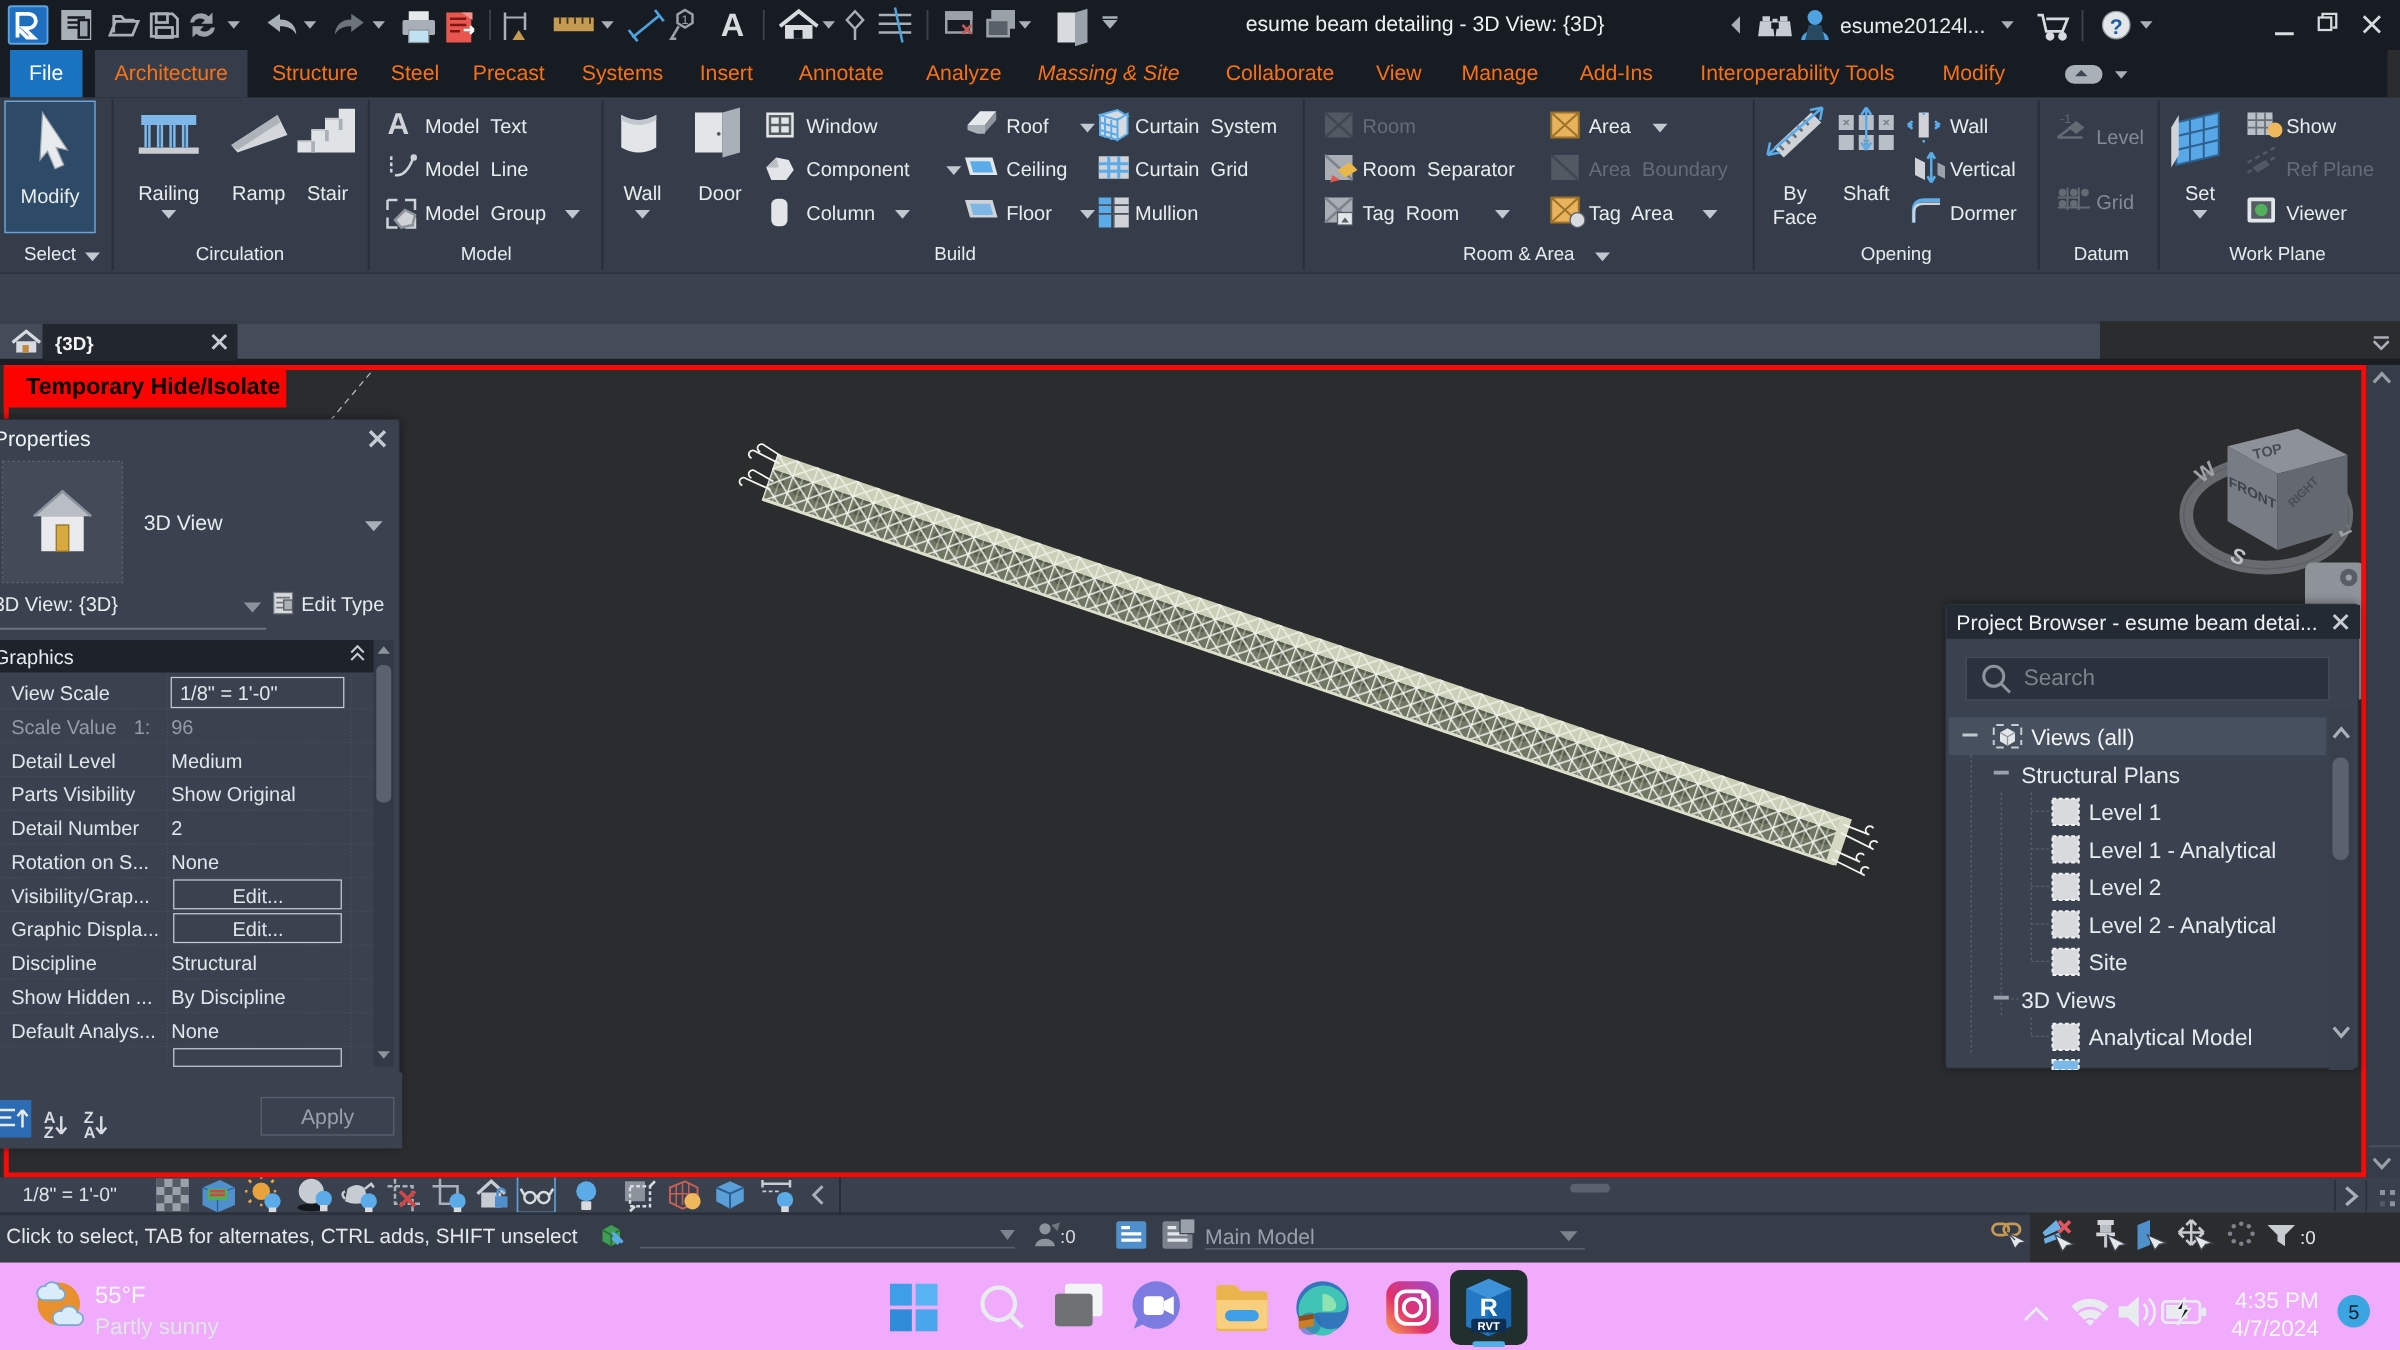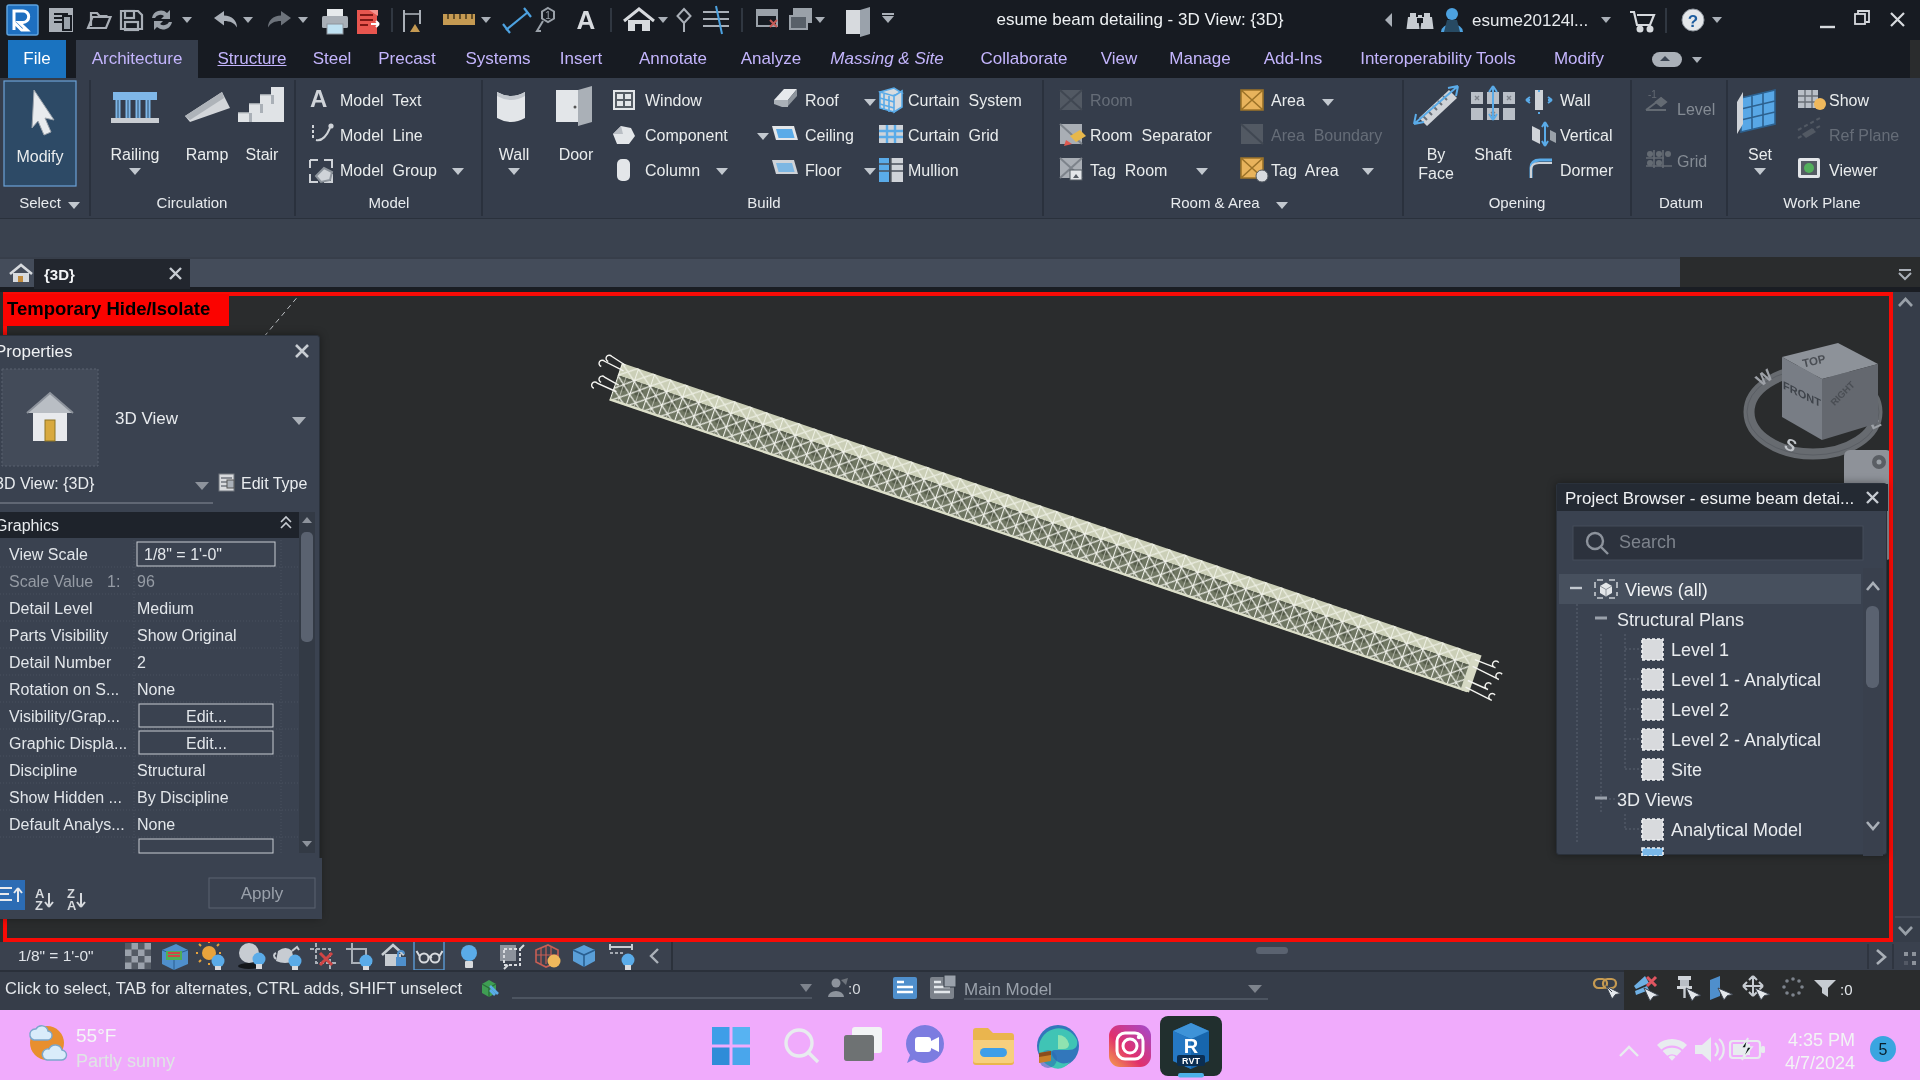--- a/index.html
+++ b/index.html
@@ -3,21 +3,21 @@
 <meta charset="utf-8">
 <style>
 * { margin:0; padding:0; box-sizing:border-box; }
 html,body { width:1920px; height:1080px; overflow:hidden; background:#2a2c2d; font-family:"Liberation Sans", sans-serif; }
 .abs { position:absolute; }
 #stage { position:relative; width:1920px; height:1080px; }
 
 
 #titlebar { position:absolute; left:0; top:0; width:1920px; height:40px; background:#171b22; }
 #menurow { position:absolute; left:0; top:40px; width:1910px; height:38px; background:#171b22; }
-.mtab { position:absolute; top:0; height:38px; line-height:38px; color:#c4b5fd; font-size:17px; text-align:center; }
+.mtab { position:absolute; top:0; height:38px; line-height:38px; color:#f97316; font-size:17px; text-align:center; }
 #ribbon { position:absolute; left:0; top:78px; width:1920px; height:140px; background:#353d4b; }
 #optionsbar { position:absolute; left:0; top:218px; width:1920px; height:39px; background:#3a424f; border-top:1px solid #2a313c;}
 #tabbar { position:absolute; left:0; top:257px; width:1680px; height:30px; background:#444c5a; border-top:2px solid #373e4a; }
 #tabgap { position:absolute; left:0; top:287px; width:1920px; height:5px; background:#1a1d23; }
 #viewport { position:absolute; left:3px; top:292px; width:1890px; height:650px; background:#2a2c2d; border:4px solid #f80b06; }
 #vcbar { position:absolute; left:0; top:942px; width:1920px; height:28px; background:#3a414e; }
 #statusbar { position:absolute; left:0; top:970px; width:1624px; height:40px; background:#363d49; border-top:2px solid #2a303a; }
 #taskbar { position:absolute; left:0; top:1010px; width:1920px; height:70px; background:#f0abfc; }
 
 
@@ -174,21 +174,21 @@
       <g stroke="#d7dade" stroke-width="1.8" fill="none">
         <rect x="1855" y="14" width="10" height="10"></rect>
         <path d="M1858 14 v-3 h11 v11 h-3"></path>
       </g>
       <path d="M1891 13 l13 13 m0 -13 l-13 13" stroke="#d7dade" stroke-width="2.2"></path>
     </svg>
   </div>
   <div id="menurow">
     <div class="mtab" style="left:8px;width:58px;background:#1a73c0;color:#fff;">File</div>
     <div class="mtab" style="left:76px;width:122px;background:#353d4b;">Architecture</div>
-    <div class="mtab" style="left:206px;width:92px;text-decoration:underline;">Structure</div>
+    <div class="mtab" style="left:206px;width:92px;">Structure</div>
     <div class="mtab" style="left:306px;width:52px;">Steel</div>
     <div class="mtab" style="left:368px;width:78px;">Precast</div>
     <div class="mtab" style="left:456px;width:84px;">Systems</div>
     <div class="mtab" style="left:550px;width:62px;">Insert</div>
     <div class="mtab" style="left:628px;width:90px;">Annotate</div>
     <div class="mtab" style="left:732px;width:78px;">Analyze</div>
     <div class="mtab" style="left:824px;width:126px;font-style:italic;">Massing &amp; Site</div>
     <div class="mtab" style="left:974px;width:100px;">Collaborate</div>
     <div class="mtab" style="left:1094px;width:50px;">View</div>
     <div class="mtab" style="left:1162px;width:76px;">Manage</div>
@@ -538,21 +538,21 @@
           </g>
         <g transform="translate(1831,98) rotate(-45)">
             <text y="4" font-size="9.5" font-weight="bold" fill="#4a4e54" text-anchor="middle">RIGHT</text>
           </g>
       </g>
 
       <rect x="1837" y="154" width="48" height="110" rx="6" fill="#8e9299"></rect>
       <circle cx="1872" cy="166" r="7" fill="#5a5e64"></circle>
       <circle cx="1872" cy="166" r="2.5" fill="#9aa0a6"></circle>
     </svg>
-    <div class="abs" style="left:-4px;top:-2px;width:226px;height:32px;line-height:30px;background:#fb0300;color:#000;font-size:18.5px;font-weight:bold;padding-left:4px;">Temporary Hide/Isolate</div>
+    <div class="abs" style="left:-4px;top:-2px;width:226px;height:32px;line-height:30px;background:#fb0300;color:#000;font-size:18.5px;font-weight:bold;padding-left:18px;">Temporary Hide/Isolate</div>
   </div>
   <div class="abs" style="left:1893px;top:292px;width:27px;height:650px;background:#363d49;">
     <svg class="abs" style="left:0;top:0" width="27" height="650" viewBox="0 0 27 650">
       <path d="M6 14 l6.5 -7 6.5 7" stroke="#99a0a8" stroke-width="2.6" fill="none"></path>
       <line x1="2" y1="625" x2="27" y2="625" stroke="#4a515e" stroke-width="1.5"></line>
       <path d="M6 635 l6.5 7 6.5 -7" stroke="#99a0a8" stroke-width="2.6" fill="none"></path>
     </svg>
   </div>
   <div id="vcbar">
     <svg class="abs" style="left:0;top:0" width="1920" height="28" viewBox="0 3 1920 28" font-family="Liberation Sans">

